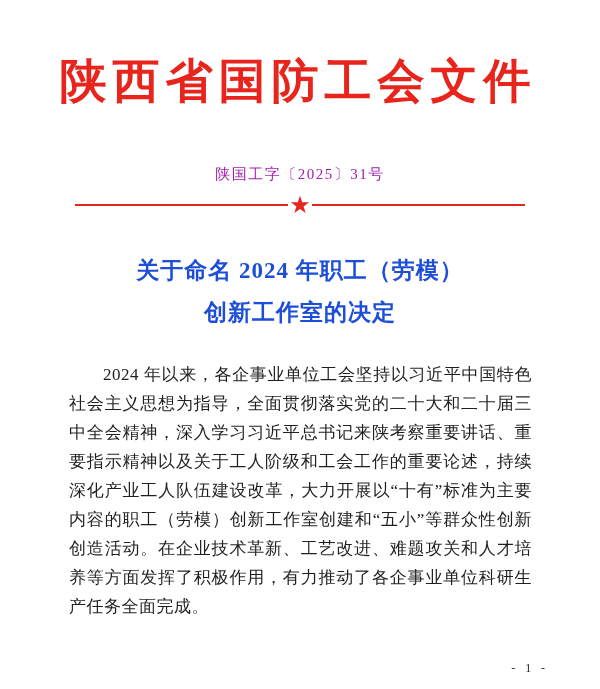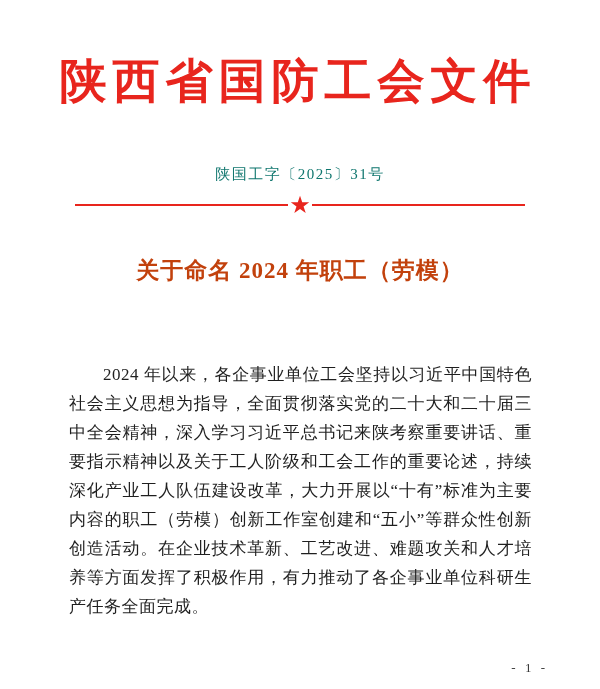--- a/index.html
+++ b/index.html
@@ -31,21 +31,21 @@
     letter-spacing: 6px;
     white-space: nowrap;
     font-family: "Liberation Serif", serif;
   }
   .doc-number {
     position: absolute;
     top: 165px;
     left: 0;
     width: 600px;
     text-align: center;
-    color: #0f766e;
+    color: #a21caf;
     font-size: 15px;
     letter-spacing: 1.5px;
   }
   .rule-row {
     position: absolute;
     top: 193px;
     left: 75px;
     width: 450px;
     height: 24px;
     display: flex;
@@ -64,21 +64,21 @@
     flex: 0 0 auto;
   }
   .doc-title {
     position: absolute;
     top: 250px;
     left: 0;
     width: 600px;
     text-align: center;
     font-size: 23px;
     font-weight: bold;
-    color: #c2410c;
+    color: #1d4ed8;
     line-height: 42px;
     letter-spacing: 1px;
   }
   .content {
     position: absolute;
     top: 348px;
     left: 57px;
     width: 487px;
     font-size: 17px;
     line-height: 29px;
@@ -109,20 +109,21 @@
   <div class="doc-number">陕国工字〔2025〕31号</div>
 
   <div class="rule-row">
     <div class="rule-line"></div>
     <span class="star">★</span>
     <div class="rule-line"></div>
   </div>
 
   <div class="doc-title">
     <div>关于命名 2024 年职工（劳模）</div>
+    <div>创新工作室的决定</div>
   </div>
 
   <div class="content">
     <p>2024 年以来，各企事业单位工会坚持以习近平中国特色社会主义思想为指导，全面贯彻落实党的二十大和二十届三中全会精神，深入学习习近平总书记来陕考察重要讲话、重要指示精神以及关于工人阶级和工会工作的重要论述，持续深化产业工人队伍建设改革，大力开展以“十有”标准为主要内容的职工（劳模）创新工作室创建和“五小”等群众性创新创造活动。在企业技术革新、工艺改进、难题攻关和人才培养等方面发挥了积极作用，有力推动了各企事业单位科研生产任务全面完成。</p>
   </div>
 
   <div class="page-number">- 1 -</div>
 
 </div>
 

